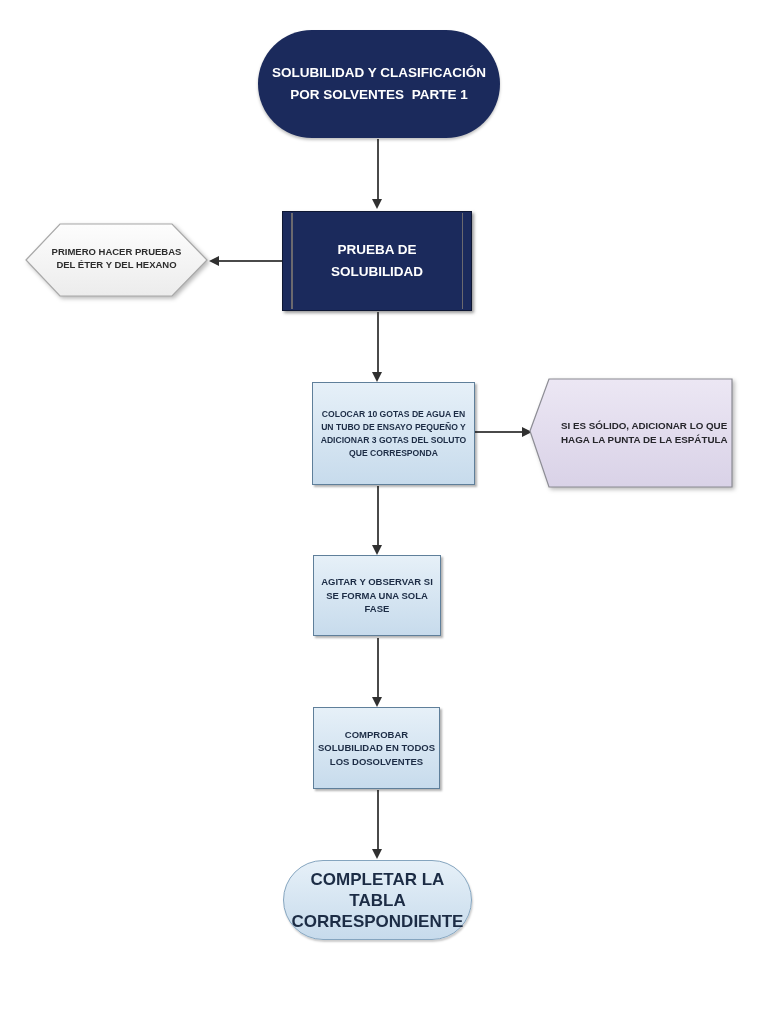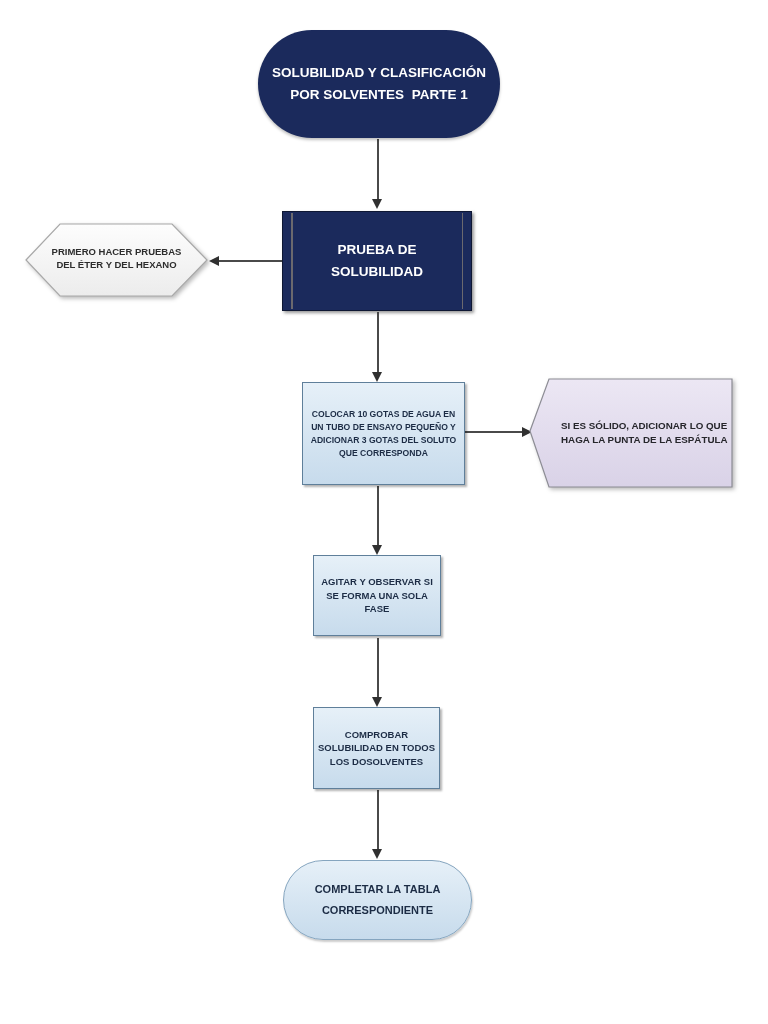--- a/index.html
+++ b/index.html
@@ -48,37 +48,37 @@
   #node-solido .label{color:#26262b;font-size:9.8px;line-height:14px;padding-left:32px;text-align:left;}
 
   
   .blue-box{
     background:linear-gradient(to bottom,var(--box_blue_top,#e4eef7),var(--box_blue_bottom,#c8dcec));
     border:1px solid var(--box_blue_border,#5f7f9a);
     box-shadow:2px 2px 2px rgba(0,0,0,0.3);
   }
   .blue-box .label{color:var(--text_dark,#1c2c45);}
 
-  #node-colocar{left:302px;top:382px;width:163px;height:103px;}
+  #node-colocar{left:312px;top:382px;width:163px;height:103px;}
   #node-colocar .label{font-size:8.6px;line-height:13px;}
 
   #node-agitar{left:313px;top:555px;width:128px;height:81px;}
   #node-agitar .label{font-size:9.5px;line-height:13.5px;}
 
   #node-comprobar{left:313px;top:707px;width:127px;height:82px;}
   #node-comprobar .label{font-size:9.5px;line-height:13.5px;}
 
   
   #node-completar{
     left:283px;top:860px;width:189px;height:80px;border-radius:40px;
     background:linear-gradient(to bottom,var(--box_blue_top,#e4eef7),var(--box_blue_bottom,#c8dcec));
     border:1px solid var(--terminal_blue_border,#85a5bf);
     box-shadow:1px 2px 2px rgba(0,0,0,0.2);
   }
-  #node-completar .label{color:var(--text_dark,#1e3046);font-size:11px;line-height:21px;}
+  #node-completar .label{color:var(--text_dark,#1e3046);font-size:17px;line-height:21px;}
 
   
   .line-v{position:absolute;width:1.5px;background:var(--arrow,#4a4a4a);}
   .line-h{position:absolute;height:1.5px;background:var(--arrow,#4a4a4a);}
   .head{position:absolute;width:0;height:0;}
   .head.down{border-left:5px solid transparent;border-right:5px solid transparent;border-top:10px solid var(--arrow_head,#303030);}
   .head.left{border-top:5px solid transparent;border-bottom:5px solid transparent;border-right:10px solid var(--arrow_head,#303030);}
   .head.right{border-top:5px solid transparent;border-bottom:5px solid transparent;border-left:10px solid var(--arrow_head,#303030);}
 </style>
 </head>

